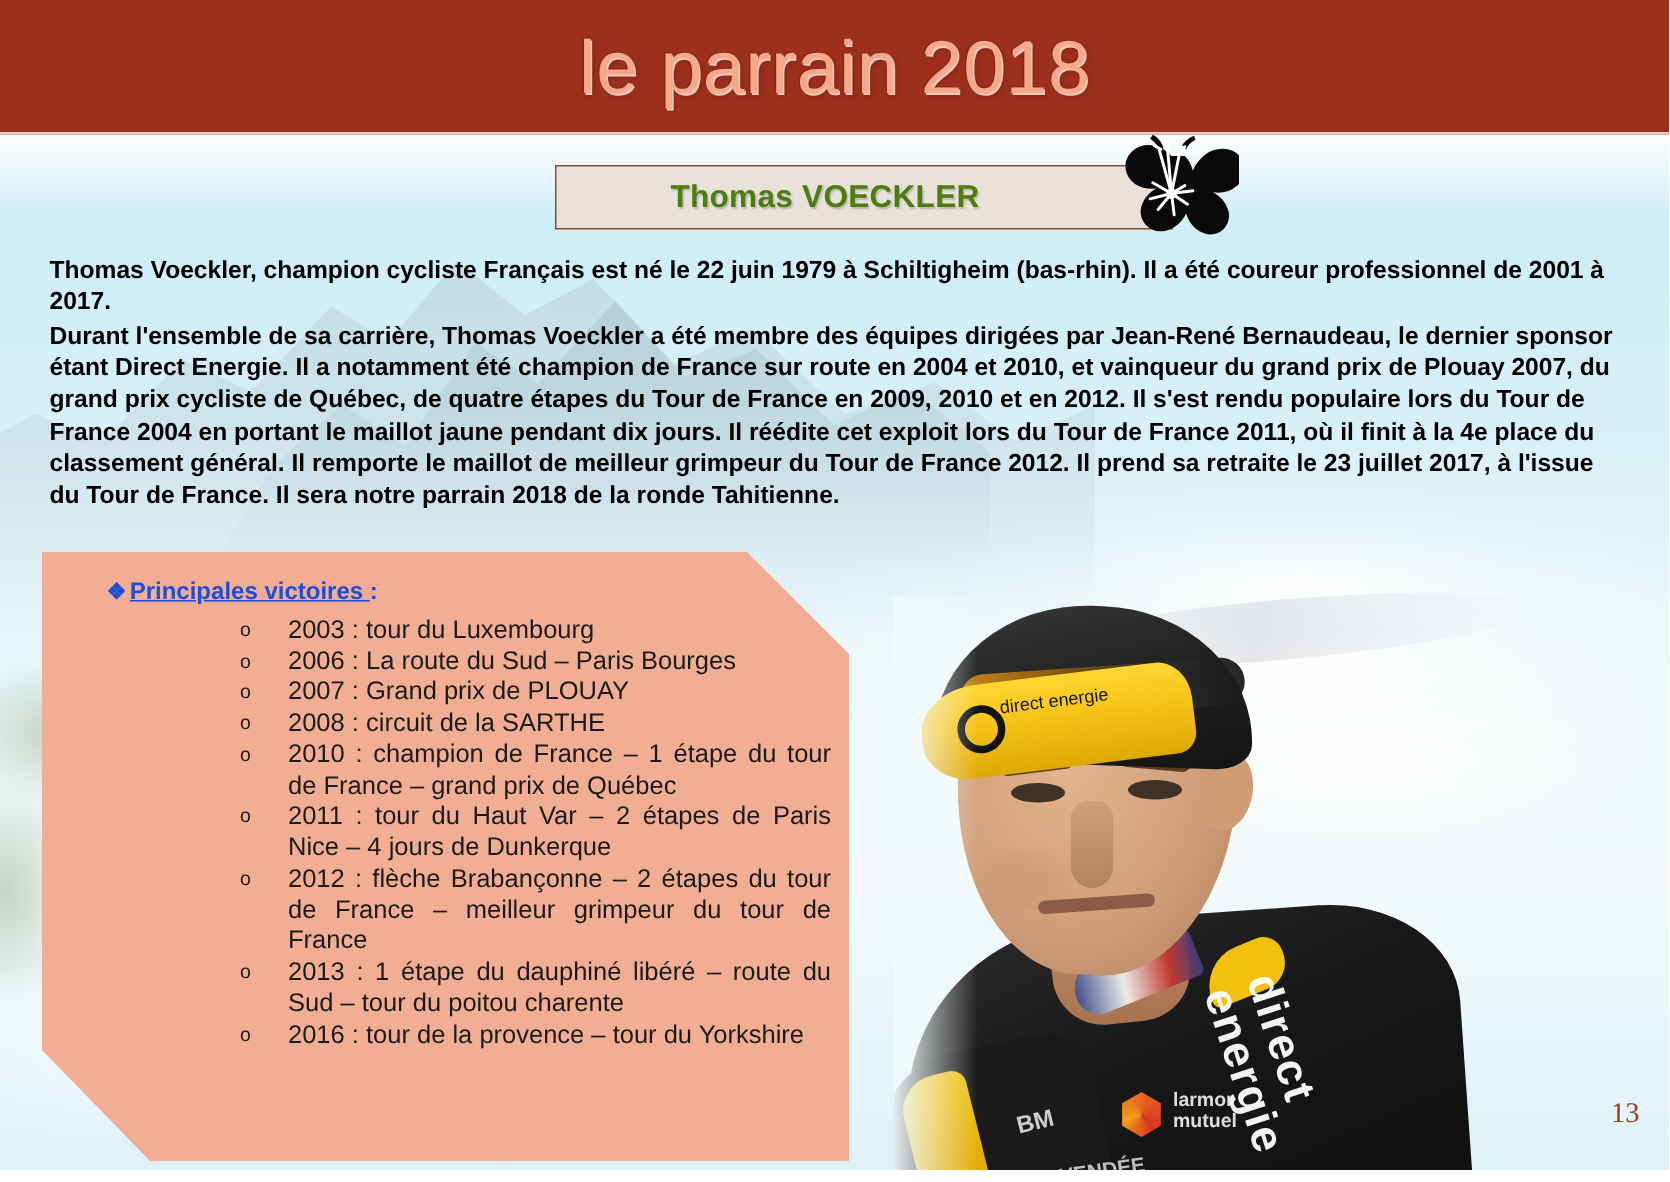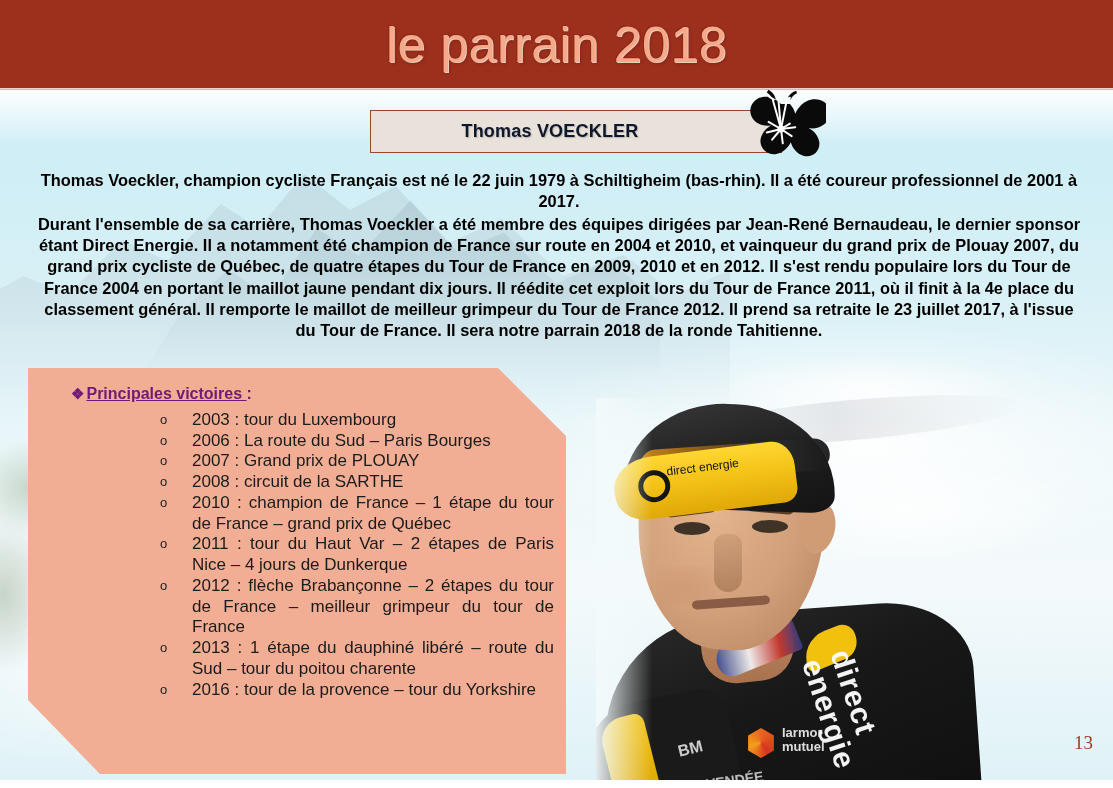--- a/index.html
+++ b/index.html
@@ -153,23 +153,23 @@
     left: 370px; top: 110px;
     width: 410px; height: 41px;
     background: #e8e2da;
     border: 1.5px solid #8e4a32;
     z-index: 5;
     display: flex;
     align-items: center;
     justify-content: center;
   }
   .nameplate-text {
-    font-size: 18px;
-    font-weight: bold;
-    color: #0f172a;
+    font-size: 21px;
+    font-weight: bold;
+    color: #4d7c0f;
     letter-spacing: 0.2px;
     text-shadow: 1px 1px 1px rgba(150,150,150,0.55);
     transform: translateX(-26px);
     text-align: center;
   }
   .hibiscus {
     position: absolute;
     left: 736px; top: 88px;
     width: 90px; height: 82px;
     z-index: 6;
@@ -179,37 +179,37 @@
   .bio {
     position: absolute;
     left: 33px; top: 170px;
     width: 1052px;
     z-index: 4;
     color: #000000;
     font-size: 16.4px;
     font-weight: bold;
     line-height: 1.3;
   }
-  .bio p { margin: 0 0 1px 0; text-align: center; }
+  .bio p { margin: 0 0 1px 0; }
 
   
   .victories {
     position: absolute;
     left: 28px; top: 368px;
     width: 538px; height: 406px;
     background: #f2ae94;
     z-index: 4;
     clip-path: polygon(0 0, 470px 0, 100% 68px, 100% 100%, 72px 100%, 0 332px);
   }
   .vict-head {
     position: absolute;
     left: 43px; top: 17px;
     font-size: 16px;
     font-weight: bold;
-    color: #701a75;
+    color: #1d4ed8;
     white-space: nowrap;
   }
   .vict-bullet { margin-right: 2px; font-size: 15px; }
   .vict-head-label { text-decoration: underline; }
   .vict-list {
     position: absolute;
     left: 106px; top: 42px;
     width: 420px;
     margin: 0; padding: 0;
     list-style: none;

